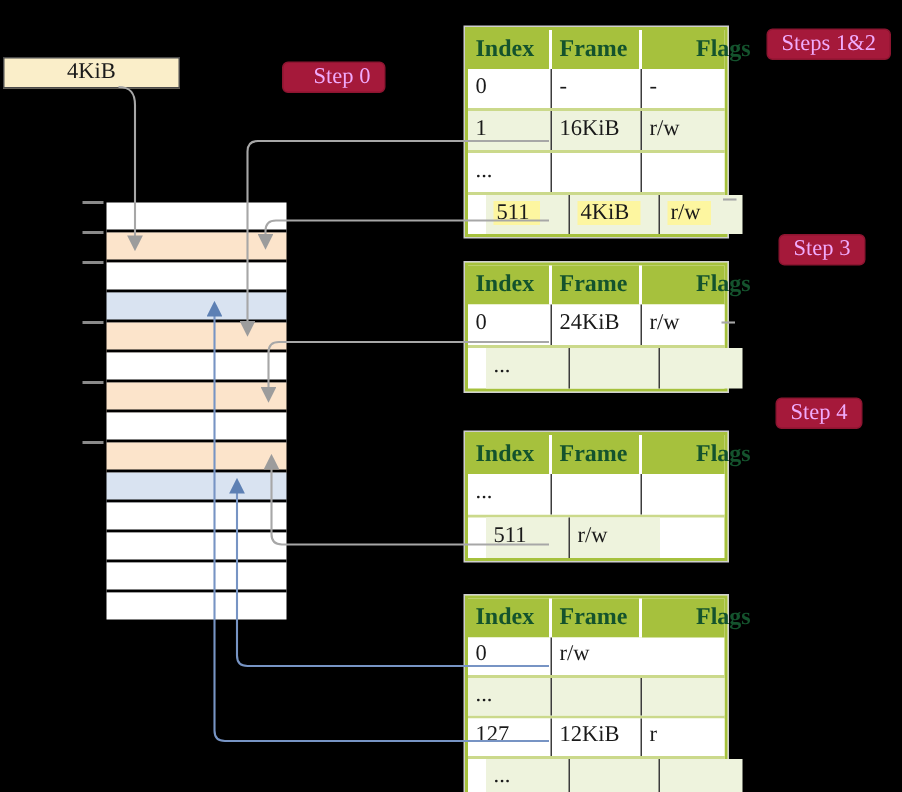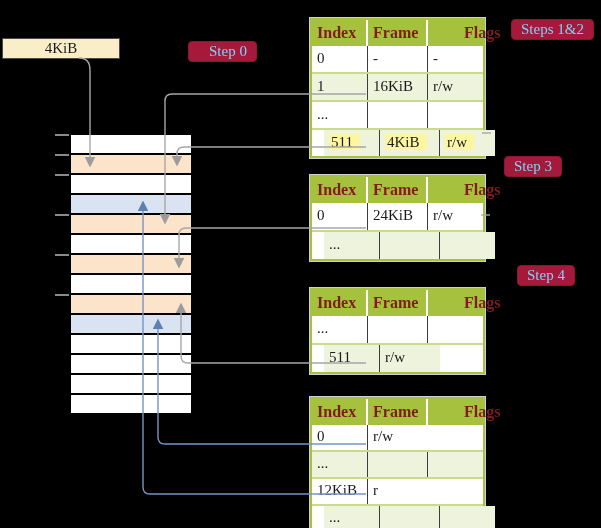--- a/index.html
+++ b/index.html
@@ -12,28 +12,28 @@
 
   
   .legend-box{
     position:absolute;left:2px;top:38px;width:118px;height:21px;
     background:#faeec9;border:1px solid #4a4a4a;box-sizing:border-box;
     color:#1a1a1a;font-size:15px;text-align:center;line-height:19px;
   }
 
   
   .badge{
-    position:absolute;background:#a5193a;color:#7dd3fc;
+    position:absolute;background:#a5193a;color:#f0abfc;
     font-size:15px;line-height:17px;padding:1px 9px 1px 9px;
     border-radius:4px;border:1px solid #8c1530;box-sizing:border-box;
     white-space:nowrap;
   }
   .badge.b-step0 {left:188px;top:41px;padding-left:20px;}
   .badge.b-steps12{left:511px;top:19px;}
-  .badge.b-step3 {left:504px;top:156px;}
+  .badge.b-step3 {left:519px;top:156px;}
   .badge.b-step4 {left:517px;top:265px;}
 
   
   .memstack{
     position:absolute;left:69px;top:133px;width:124px;height:282px;
     border:2px solid #000;box-sizing:border-box;background:#000;
   }
   .mem-row{width:120px;height:20px;border-bottom:2px solid #000;box-sizing:border-box;background:#fff;}
   .mem-row:last-child{height:18px;border-bottom:none;}
   .mem-row.k-frame{background:#fce4cb;}
@@ -43,21 +43,21 @@
 
   
   .ptable{
     position:absolute;left:310px;width:175px;
     border:2px solid #a6c13d;box-shadow:0 0 0 1px #cfcfcf;
     box-sizing:border-box;background:#fff;
   }
   .ptable .trow{display:grid;grid-template-columns:56px 60px 55px;}
   .ptable .thead{background:#a6c13d;}
   .ptable .thead .cell{
-    color:#7f1d1d;font-weight:bold;font-size:16px;
+    color:#14532d;font-weight:bold;font-size:16px;
     border-right:2px solid #fff;padding-left:5px;box-sizing:border-box;
   }
   .ptable .thead .cell:last-child{border-right:none;padding-left:36px;}
   .ptable .tbody-row .cell{
     color:#1a1a1a;font-size:15px;padding-left:5px;box-sizing:border-box;
     border-right:1px solid #3c3c3c;background:#fff;white-space:nowrap;overflow:hidden;
   }
   .ptable .tbody-row .cell:last-child{border-right:none;}
   .ptable .tbody-row{border-bottom:2px solid #cbd98b;}
   .ptable .tbody-row:last-child{border-bottom:none;padding-left:12px;}
@@ -186,20 +186,21 @@
       <div class="trow tbody-row">
         <div class="cell">0</div>
         <div class="cell">r/w</div>
       </div>
       <div class="trow tbody-row alt">
         <div class="cell">...</div>
         <div class="cell"></div>
         <div class="cell"></div>
       </div>
       <div class="trow tbody-row">
+        <div class="cell">127</div>
         <div class="cell">12KiB</div>
         <div class="cell">r</div>
       </div>
       <div class="trow tbody-row alt">
         <div class="cell">...</div>
         <div class="cell"></div>
         <div class="cell"></div>
       </div>
     </div>
 

